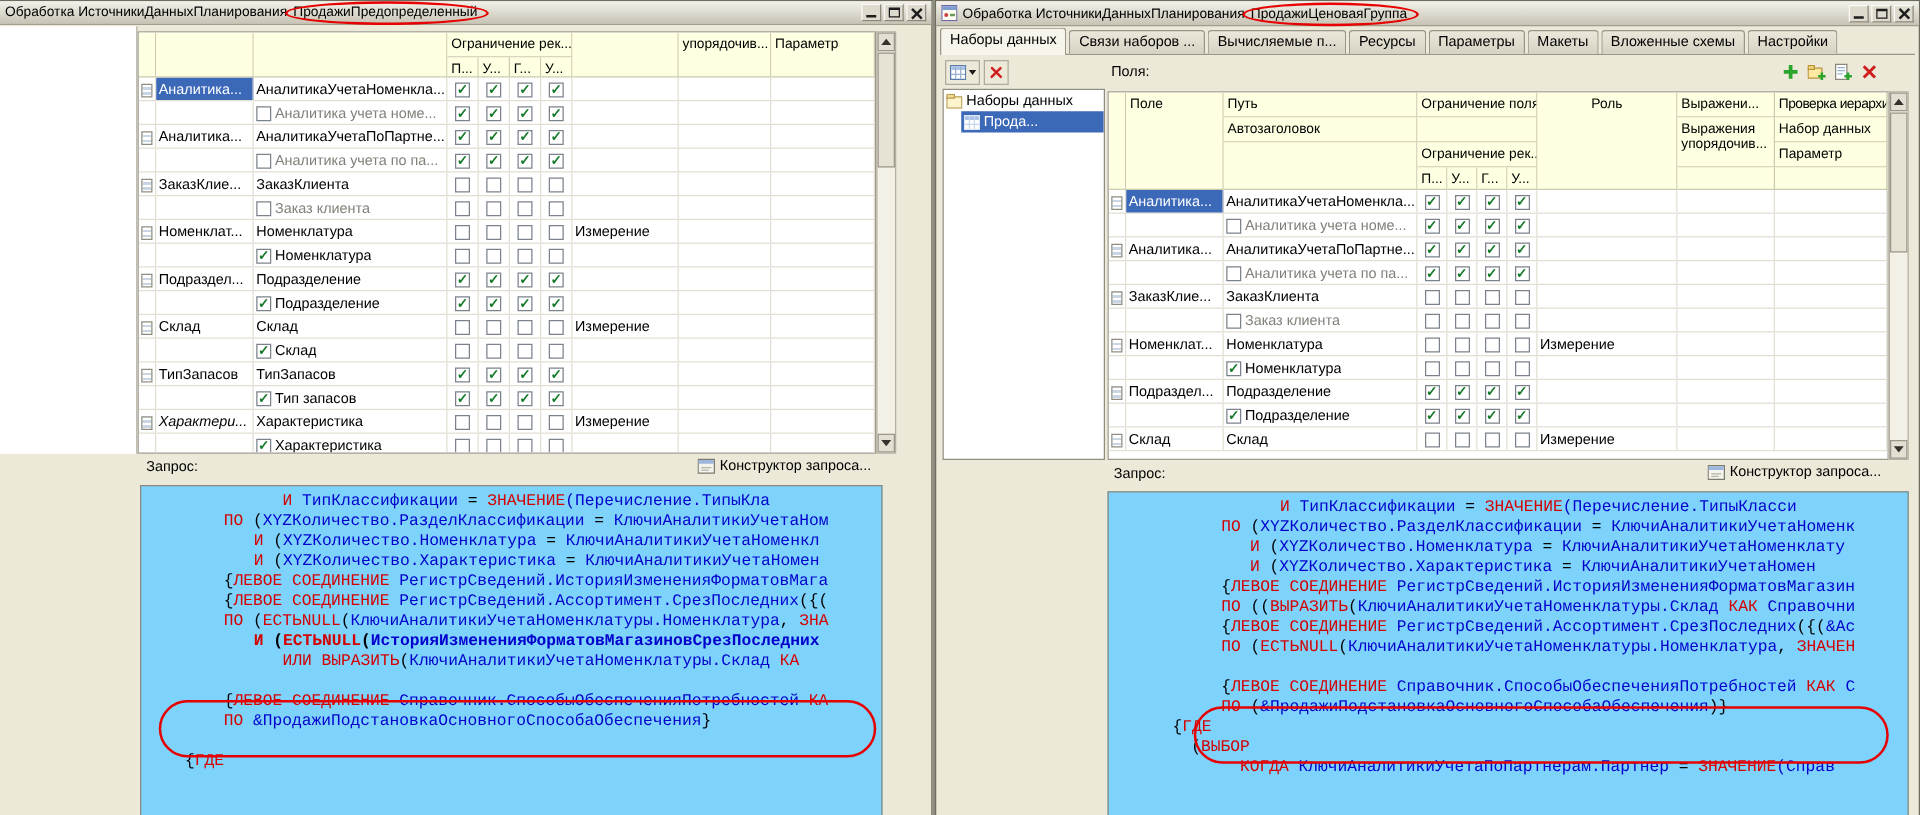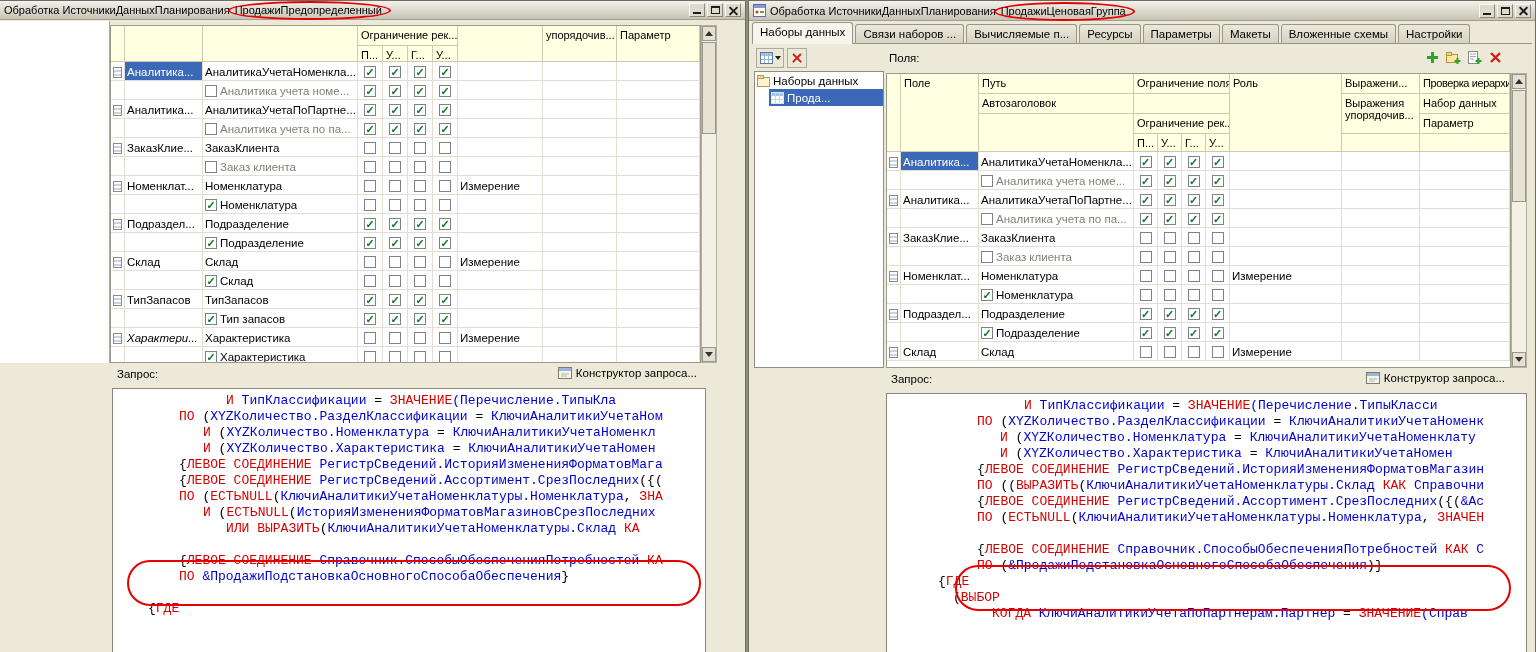--- a/index.html
+++ b/index.html
@@ -57,21 +57,21 @@
   
   .vscroll{position:absolute;width:16px;background:#f3f1e5;border:1px solid #b3b0a2;}
   .sb-btn{position:absolute;left:0;width:14px;height:15px;background:#e3e0d3;border:1px solid #9b988b;}
   .sb-btn.up{top:0;} .sb-btn.down{bottom:0;}
   .arr-up{width:0;height:0;border-left:4px solid transparent;border-right:4px solid transparent;border-bottom:5px solid #33332c;margin:4px auto 0;}
   .arr-down{width:0;height:0;border-left:4px solid transparent;border-right:4px solid transparent;border-top:5px solid #33332c;margin:4px auto 0;}
   .sb-thumb{position:absolute;left:0;width:14px;background:#e6e3d5;border:1px solid #9b988b;}
   
   .qrow-label{position:absolute;font-size:11.5px;color:#000;}
   .qbuilder{position:absolute;display:flex;align-items:center;gap:4px;font-size:11.5px;color:#000;}
-  .qpanel{position:absolute;background:#ffffff;border:1px solid #8a887a;overflow:hidden;padding:4px 0 0 4px;}
+  .qpanel{position:absolute;background:#7dd3fc;border:1px solid #8a887a;overflow:hidden;padding:4px 0 0 4px;}
   .qline{height:16px;white-space:pre;overflow:hidden;font:13px/16px "Liberation Mono",monospace;}
   .qk{color:#d40000;} .qi{color:#0000cc;} .qb{color:#000;}
   .annot{position:absolute;border:2.5px solid #e60000;border-radius:28px;pointer-events:none;z-index:40;}
 </style>
 </head>
 <body>
 
 <div class="screen">
 
   <div class="window" id="win-left">
@@ -493,21 +493,21 @@
     </div>
     <div class="qpanel" style="left:112px;top:387px;width:594px;height:265px;">
       <div id="lquery-lines">
           <div class="qline" style="padding-left: 109px;"><span class="qk">И </span><span class="qi">ТипКлассификации </span><span class="qb">= </span><span class="qk">ЗНАЧЕНИЕ</span><span class="qi">(Перечисление.ТипыКла</span></div>
           <div class="qline" style="padding-left: 62px;"><span class="qk">ПО </span><span class="qb">(</span><span class="qi">XYZКоличество.РазделКлассификации </span><span class="qb">= </span><span class="qi">КлючиАналитикиУчетаНом</span></div>
           <div class="qline" style="padding-left: 86px;"><span class="qk">И </span><span class="qb">(</span><span class="qi">XYZКоличество.Номенклатура </span><span class="qb">= </span><span class="qi">КлючиАналитикиУчетаНоменкл</span></div>
           <div class="qline" style="padding-left: 86px;"><span class="qk">И </span><span class="qb">(</span><span class="qi">XYZКоличество.Характеристика </span><span class="qb">= </span><span class="qi">КлючиАналитикиУчетаНомен</span></div>
           <div class="qline" style="padding-left: 62px;"><span class="qb">{</span><span class="qk">ЛЕВОЕ СОЕДИНЕНИЕ </span><span class="qi">РегистрСведений.ИсторияИзмененияФорматовМага</span></div>
           <div class="qline" style="padding-left: 62px;"><span class="qb">{</span><span class="qk">ЛЕВОЕ СОЕДИНЕНИЕ </span><span class="qi">РегистрСведений.Ассортимент.СрезПоследних</span><span class="qb">({(</span></div>
           <div class="qline" style="padding-left: 62px;"><span class="qk">ПО </span><span class="qb">(</span><span class="qk">ЕСТЬNULL</span><span class="qb">(</span><span class="qi">КлючиАналитикиУчетаНоменклатуры.Номенклатура</span><span class="qb">, </span><span class="qk">ЗНА</span></div>
-          <div class="qline" style="padding-left: 86px;"><span class="qk">И </span><span class="qb">(</span><span class="qk">ЕСТЬNULL</span><span class="qb">(</span><span class="qi">ИсторияИзмененияФорматовМагазиновСрезПоследних</span></div>
+          <div class="qline" style="padding-left: 86px; font-weight: bold;"><span class="qk">И </span><span class="qb">(</span><span class="qk">ЕСТЬNULL</span><span class="qb">(</span><span class="qi">ИсторияИзмененияФорматовМагазиновСрезПоследних</span></div>
           <div class="qline" style="padding-left: 109px;"><span class="qk">ИЛИ ВЫРАЗИТЬ</span><span class="qb">(</span><span class="qi">КлючиАналитикиУчетаНоменклатуры.Склад </span><span class="qk">КА</span></div>
           <div class="qline" style="padding-left: 0px;">&nbsp;</div>
           <div class="qline" style="padding-left: 62px;"><span class="qb">{</span><span class="qk">ЛЕВОЕ СОЕДИНЕНИЕ </span><span class="qi">Справочник.СпособыОбеспеченияПотребностей </span><span class="qk">КА</span></div>
           <div class="qline" style="padding-left: 62px;"><span class="qk">ПО </span><span class="qi">&amp;ПродажиПодстановкаОсновногоСпособаОбеспечения</span><span class="qb">}</span></div>
           <div class="qline" style="padding-left: 0px;">&nbsp;</div>
           <div class="qline" style="padding-left: 31px;"><span class="qb">{</span><span class="qk">ГДЕ</span></div>
         </div>
       <div class="annot" style="left:14px;top:171px;width:574px;height:46px;"></div>
     </div>
   </div>
@@ -609,21 +609,21 @@
         <div class="hcell" style="left:92px;top:0;width:155px;height:20px;">Путь</div>
         <div class="hcell" style="left:92px;top:20px;width:155px;height:20px;">Автозаголовок</div>
         <div class="hcell" style="left:92px;top:40px;width:155px;height:38px;"></div>
         <div class="hcell" style="left:247px;top:0;width:96px;height:20px;">Ограничение поля</div>
         <div class="hcell" style="left:247px;top:20px;width:96px;height:20px;"></div>
         <div class="hcell" style="left:247px;top:40px;width:96px;height:20px;">Ограничение рек...</div>
         <div class="hcell" style="left:247px;top:60px;width:24px;height:18px;">П...</div>
         <div class="hcell" style="left:271px;top:60px;width:24px;height:18px;">У...</div>
         <div class="hcell" style="left:295px;top:60px;width:24px;height:18px;">Г...</div>
         <div class="hcell" style="left:319px;top:60px;width:24px;height:18px;">У...</div>
-        <div class="hcell" style="left:343px;top:0;width:112px;height:78px;">Роль</div>
+        <div class="hcell" style="left:343px;top:0;width:112px;height:78px;text-align:center;">Роль</div>
         <div class="hcell" style="left:455px;top:0;width:78px;height:20px;">Выражени...</div>
         <div class="hcell wrap" style="left:455px;top:20px;width:78px;height:40px;">Выражения упорядочив...</div>
         <div class="hcell" style="left:455px;top:60px;width:78px;height:18px;"></div>
         <div class="hcell tight" style="left:533px;top:0;width:90px;height:20px;">Проверка иерархии:</div>
         <div class="hcell" style="left:533px;top:20px;width:90px;height:20px;">Набор данных</div>
         <div class="hcell" style="left:533px;top:40px;width:90px;height:20px;">Параметр</div>
         <div class="hcell" style="left:533px;top:60px;width:90px;height:18px;"></div>
       </div>
       <div class="grows" id="rrows" style="height:215px;">
           <div class="grow">

